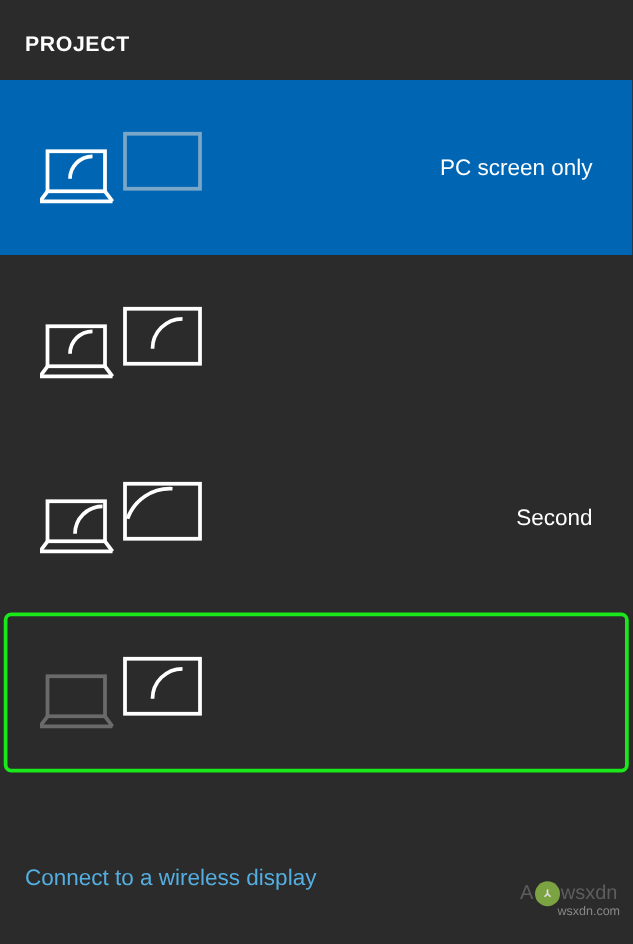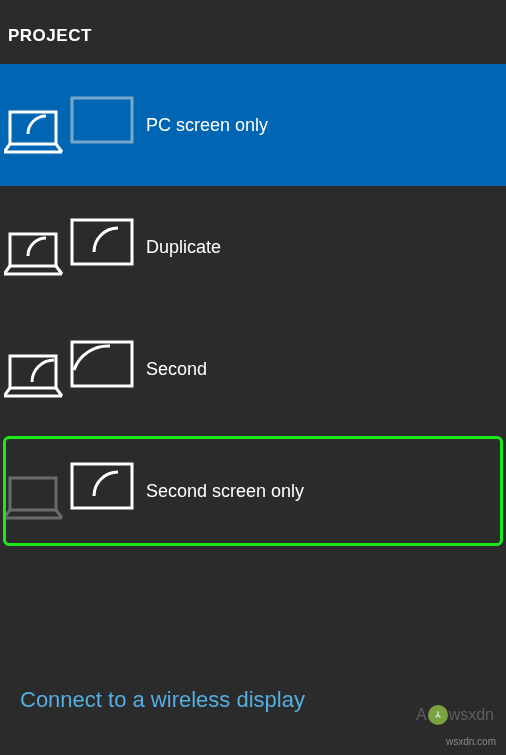--- a/index.html
+++ b/index.html
@@ -10,38 +10,39 @@
     body {
       width: 506px;
       height: 755px;
       background: #2b2b2b;
       font-family: "Segoe UI", sans-serif;
       color: #ffffff;
       overflow: hidden;
       position: relative;
     }
     .header {
-      padding: 26px 20px 18px 8px;
+      padding: 26px 20px 18px 20px;
     }
     .header-title {
       font-size: 17px;
       font-weight: 600;
       letter-spacing: 0.5px;
     }
     .options {
       display: flex;
       flex-direction: column;
     }
     .option {
       display: flex;
       align-items: center;
-      height: 122px;
-      padding: 0 4px;
+      height: 140px;
+      padding: 0 32px;
       cursor: pointer;
       position: relative;
+      justify-content: space-between;
     }
     .option.selected {
       background: #0066b4;
     }
     .option.highlighted::after {
       content: "";
       position: absolute;
       left: 3px;
       right: 3px;
       top: 6px;
@@ -61,27 +62,27 @@
     .option-label {
       font-size: 18px;
       font-weight: 400;
       margin-left: 12px;
       color: #ffffff;
     }
     .footer-link {
       position: absolute;
       bottom: 42px;
       left: 20px;
-      font-size: 22px;
+      font-size: 18px;
       color: #54aee0;
       cursor: pointer;
     }
     .watermark {
       position: absolute;
-      bottom: 8px;
+      bottom: 20px;
       right: 10px;
       font-size: 10px;
       color: #888;
     }
     .logo-watermark {
       position: absolute;
       bottom: 30px;
       right: 12px;
       font-size: 16px;
       color: #666;
@@ -144,21 +145,20 @@
           <path d="M 52 54 L 58 62"></path>
           <path d="M 24 44 A 18 18 0 0 1 42 26"></path>
         </g>
 
         <g stroke="#ffffff" stroke-width="3" fill="none">
           <rect x="68" y="8" width="60" height="44"></rect>
           <path d="M 90 40 A 24 24 0 0 1 114 16"></path>
         </g>
       </svg>
     </div>
-    <div class="option-label">Duplicate</div>
   </div>
 
   <div class="option">
     <div class="option-icon">
       <svg width="130" height="70" viewBox="0 0 130 70">
 
         <g stroke="#ffffff" stroke-width="3" fill="none">
           <rect x="6" y="22" width="46" height="32"></rect>
           <path d="M 0 62 L 58 62"></path>
           <path d="M 6 54 L 0 62"></path>
@@ -185,21 +185,20 @@
           <path d="M 6 54 L 0 62"></path>
           <path d="M 52 54 L 58 62"></path>
         </g>
 
         <g stroke="#ffffff" stroke-width="3" fill="none">
           <rect x="68" y="8" width="60" height="44"></rect>
           <path d="M 90 40 A 24 24 0 0 1 114 16"></path>
         </g>
       </svg>
     </div>
-    <div class="option-label">Second screen only</div>
   </div>
 
 </div>
 
 <div class="footer-link">Connect to a wireless display</div>
 
 <div class="logo-watermark">
   <span>A</span>
   <span class="logo-circle">
     <svg width="10" height="10" viewBox="0 0 10 10">

